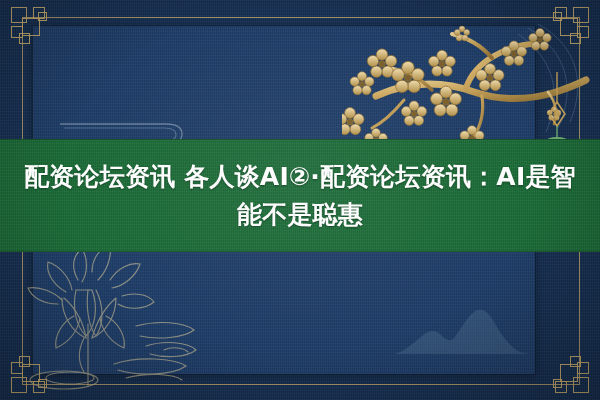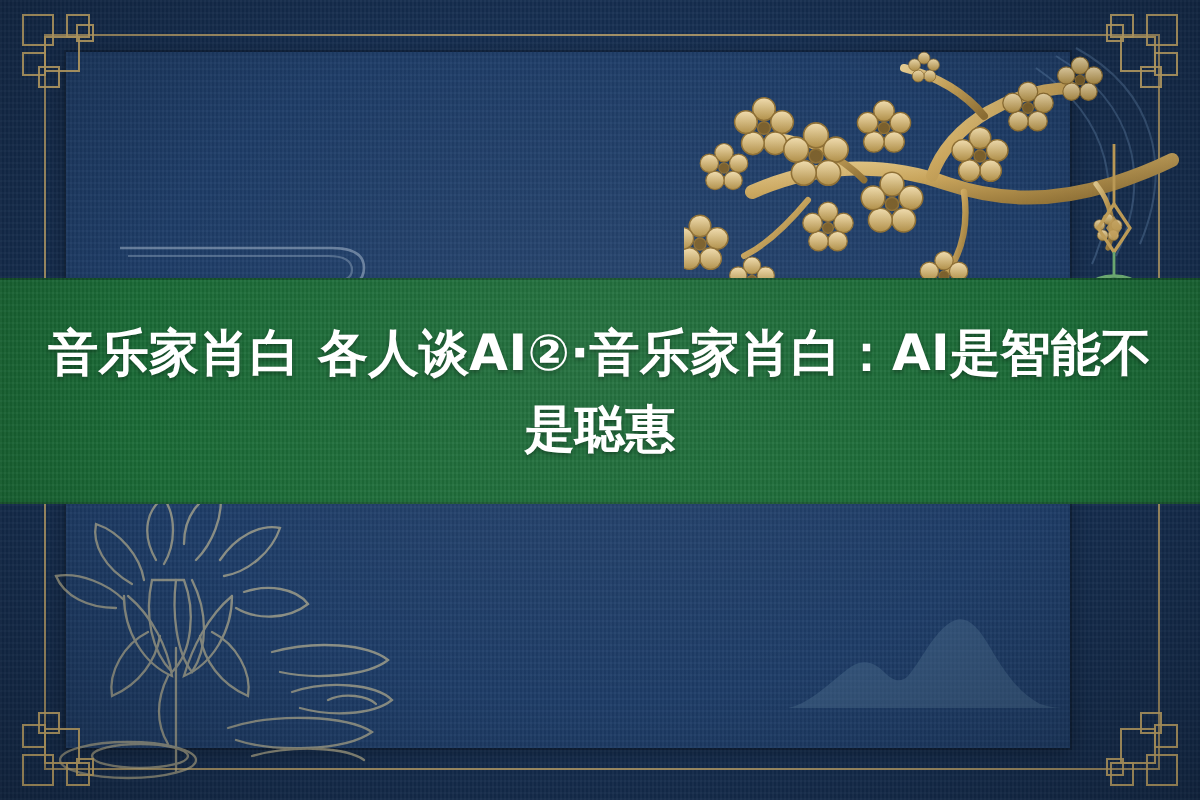--- a/index.html
+++ b/index.html
@@ -344,16 +344,16 @@
       <i class="b4"></i>
       <i class="b5"></i>
       <i class="b6"></i>
   </div>
 
   <div class="banner">
     <div class="banner-rule" style="top:0"></div>
     <div class="banner-rule" style="bottom:0"></div>
   </div>
 
-  <div class="title">音乐家肖白 各人谈AI②·音乐家肖白：AI是智能不是聪惠</div>
+  <div class="title">配资论坛资讯 各人谈AI②·配资论坛资讯：AI是智能不是聪惠</div>
 
   <div class="vignette"></div>
 </div>
 
 </body></html>

